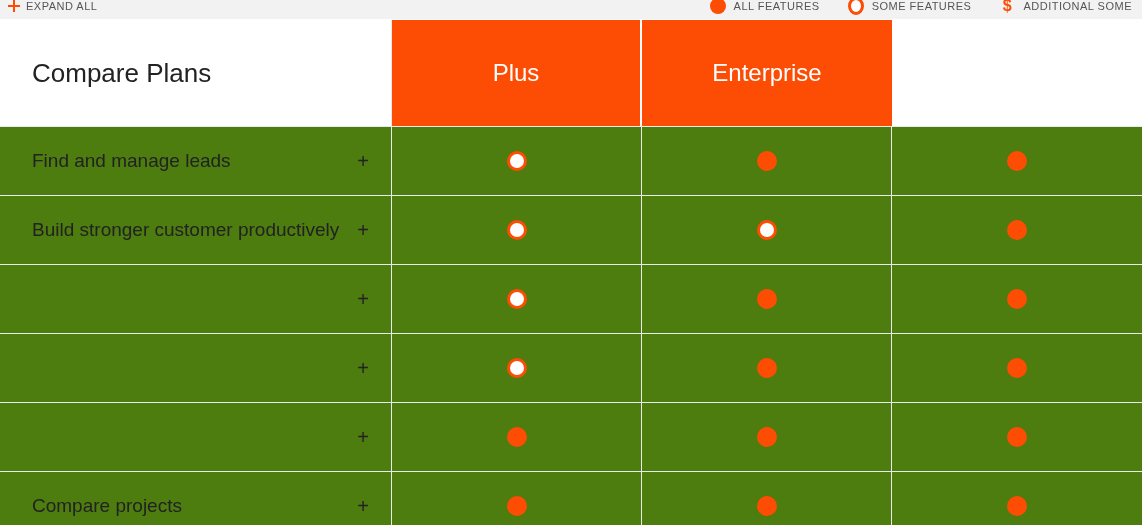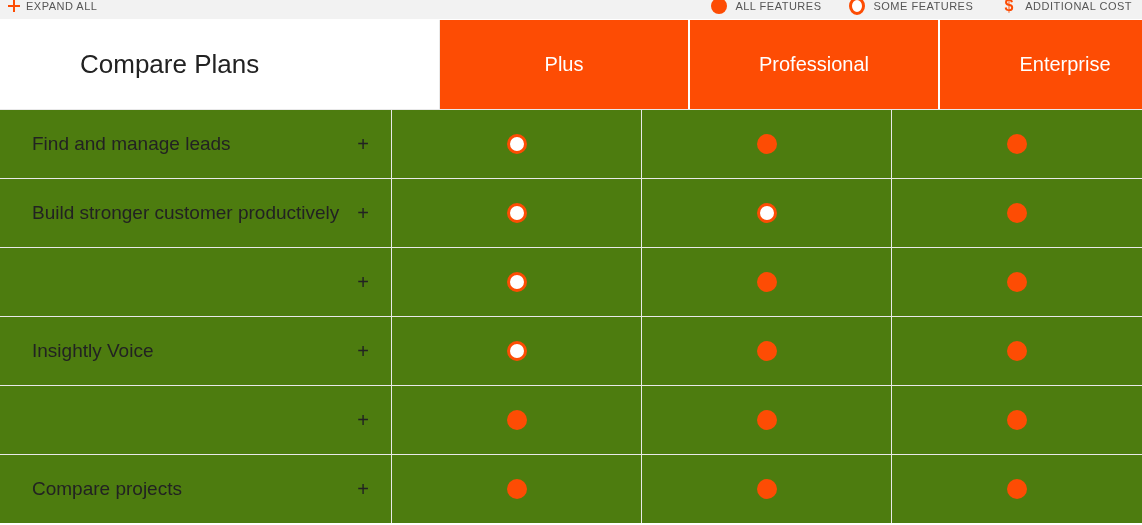--- a/index.html
+++ b/index.html
@@ -56,36 +56,35 @@
     border:3px solid var(--orange); background:#fff;
   }
   .dollar { color: var(--orange); font-weight:700; font-size:16px; line-height:16px; }
 
   
   .table { width:100%; }
 
   .header-row {
     display:grid;
     grid-template-columns: 392px 250px 250px 250px;
-    height: 89px;
-    margin-left: 48px;
+    height: 106px;
   }
   .header-title-cell {
     background:#fff;
     border-right:1px solid var(--border);
     display:flex; align-items:center;
     padding-left:32px;
     font-size:26px;
     font-weight:400;
   }
   .header-plan-cell {
     background: var(--orange);
     color:#fff;
     display:flex; align-items:center; justify-content:center;
-    font-size:20px;
+    font-size:24px;
     border-right:2px solid #fff;
   }
   .header-plan-cell:last-child { border-right:none; }
 
   .body-row {
     display:grid;
     grid-template-columns: 392px 250px 250px 250px;
     min-height:69px;
     border-top:1px solid var(--border);
     background:#4d7c0f;
@@ -136,31 +135,30 @@
     <div class="legend-item">
       <span class="dot-full"></span>
       <span>ALL FEATURES</span>
     </div>
     <div class="legend-item">
       <span class="dot-ring"></span>
       <span>SOME FEATURES</span>
     </div>
     <div class="legend-item">
       <span class="dollar">$</span>
-      <span>ADDITIONAL COST</span>
+      <span>ADDITIONAL SOME</span>
     </div>
   </div>
 </div>
 
 <div class="table">
 
   <div class="header-row">
     <div class="header-title-cell">Compare Plans</div>
     <div class="header-plan-cell">Plus</div>
-    <div class="header-plan-cell">Professional</div>
     <div class="header-plan-cell">Enterprise</div>
   </div>
 
   <div id="rows">
       <div class="body-row">
         <div class="feature-cell">
           <div class="feature-label">Find and manage leads</div>
           <div class="row-expand">+</div>
         </div>
         <div class="value-cell">
@@ -197,21 +195,20 @@
         </div>
         <div class="value-cell">
           <span class="dot-full-lg"></span>
         </div>
         <div class="value-cell">
           <span class="dot-full-lg"></span>
         </div>
       </div>
       <div class="body-row">
         <div class="feature-cell">
-          <div class="feature-label">Insightly Voice</div>
           <div class="row-expand">+</div>
         </div>
         <div class="value-cell">
           <span class="dot-ring-lg"></span>
         </div>
         <div class="value-cell">
           <span class="dot-full-lg"></span>
         </div>
         <div class="value-cell">
           <span class="dot-full-lg"></span>

